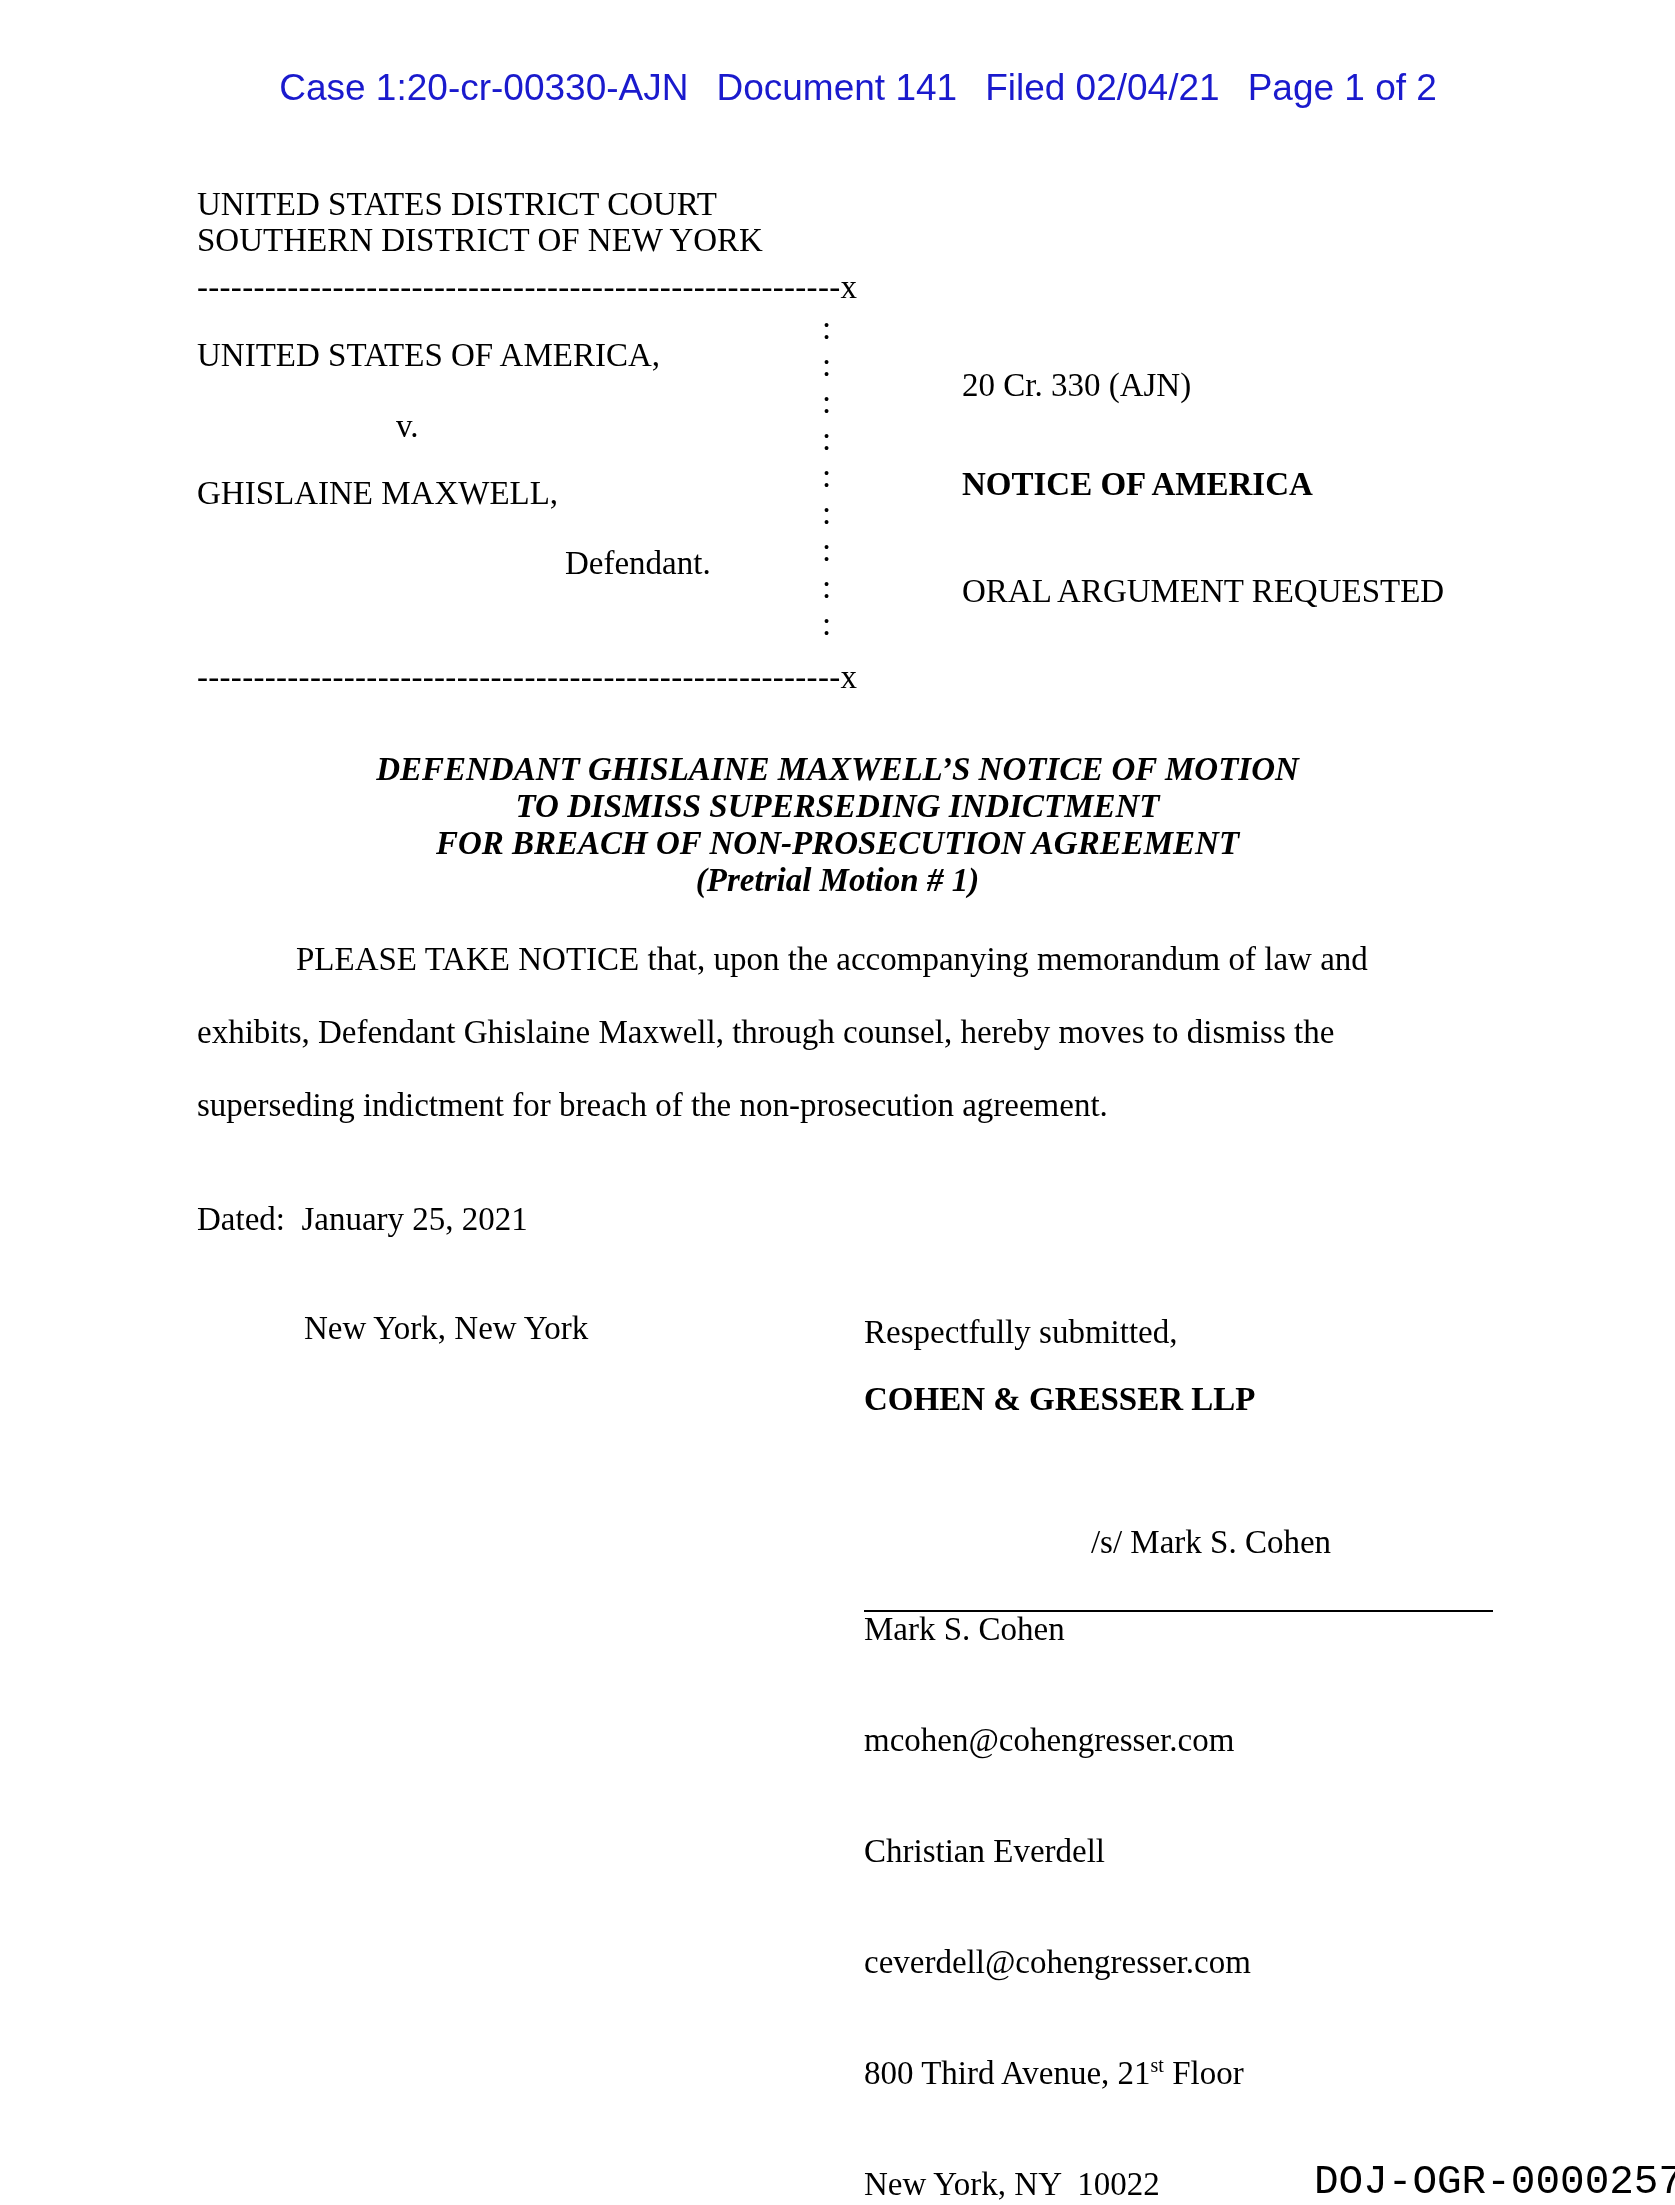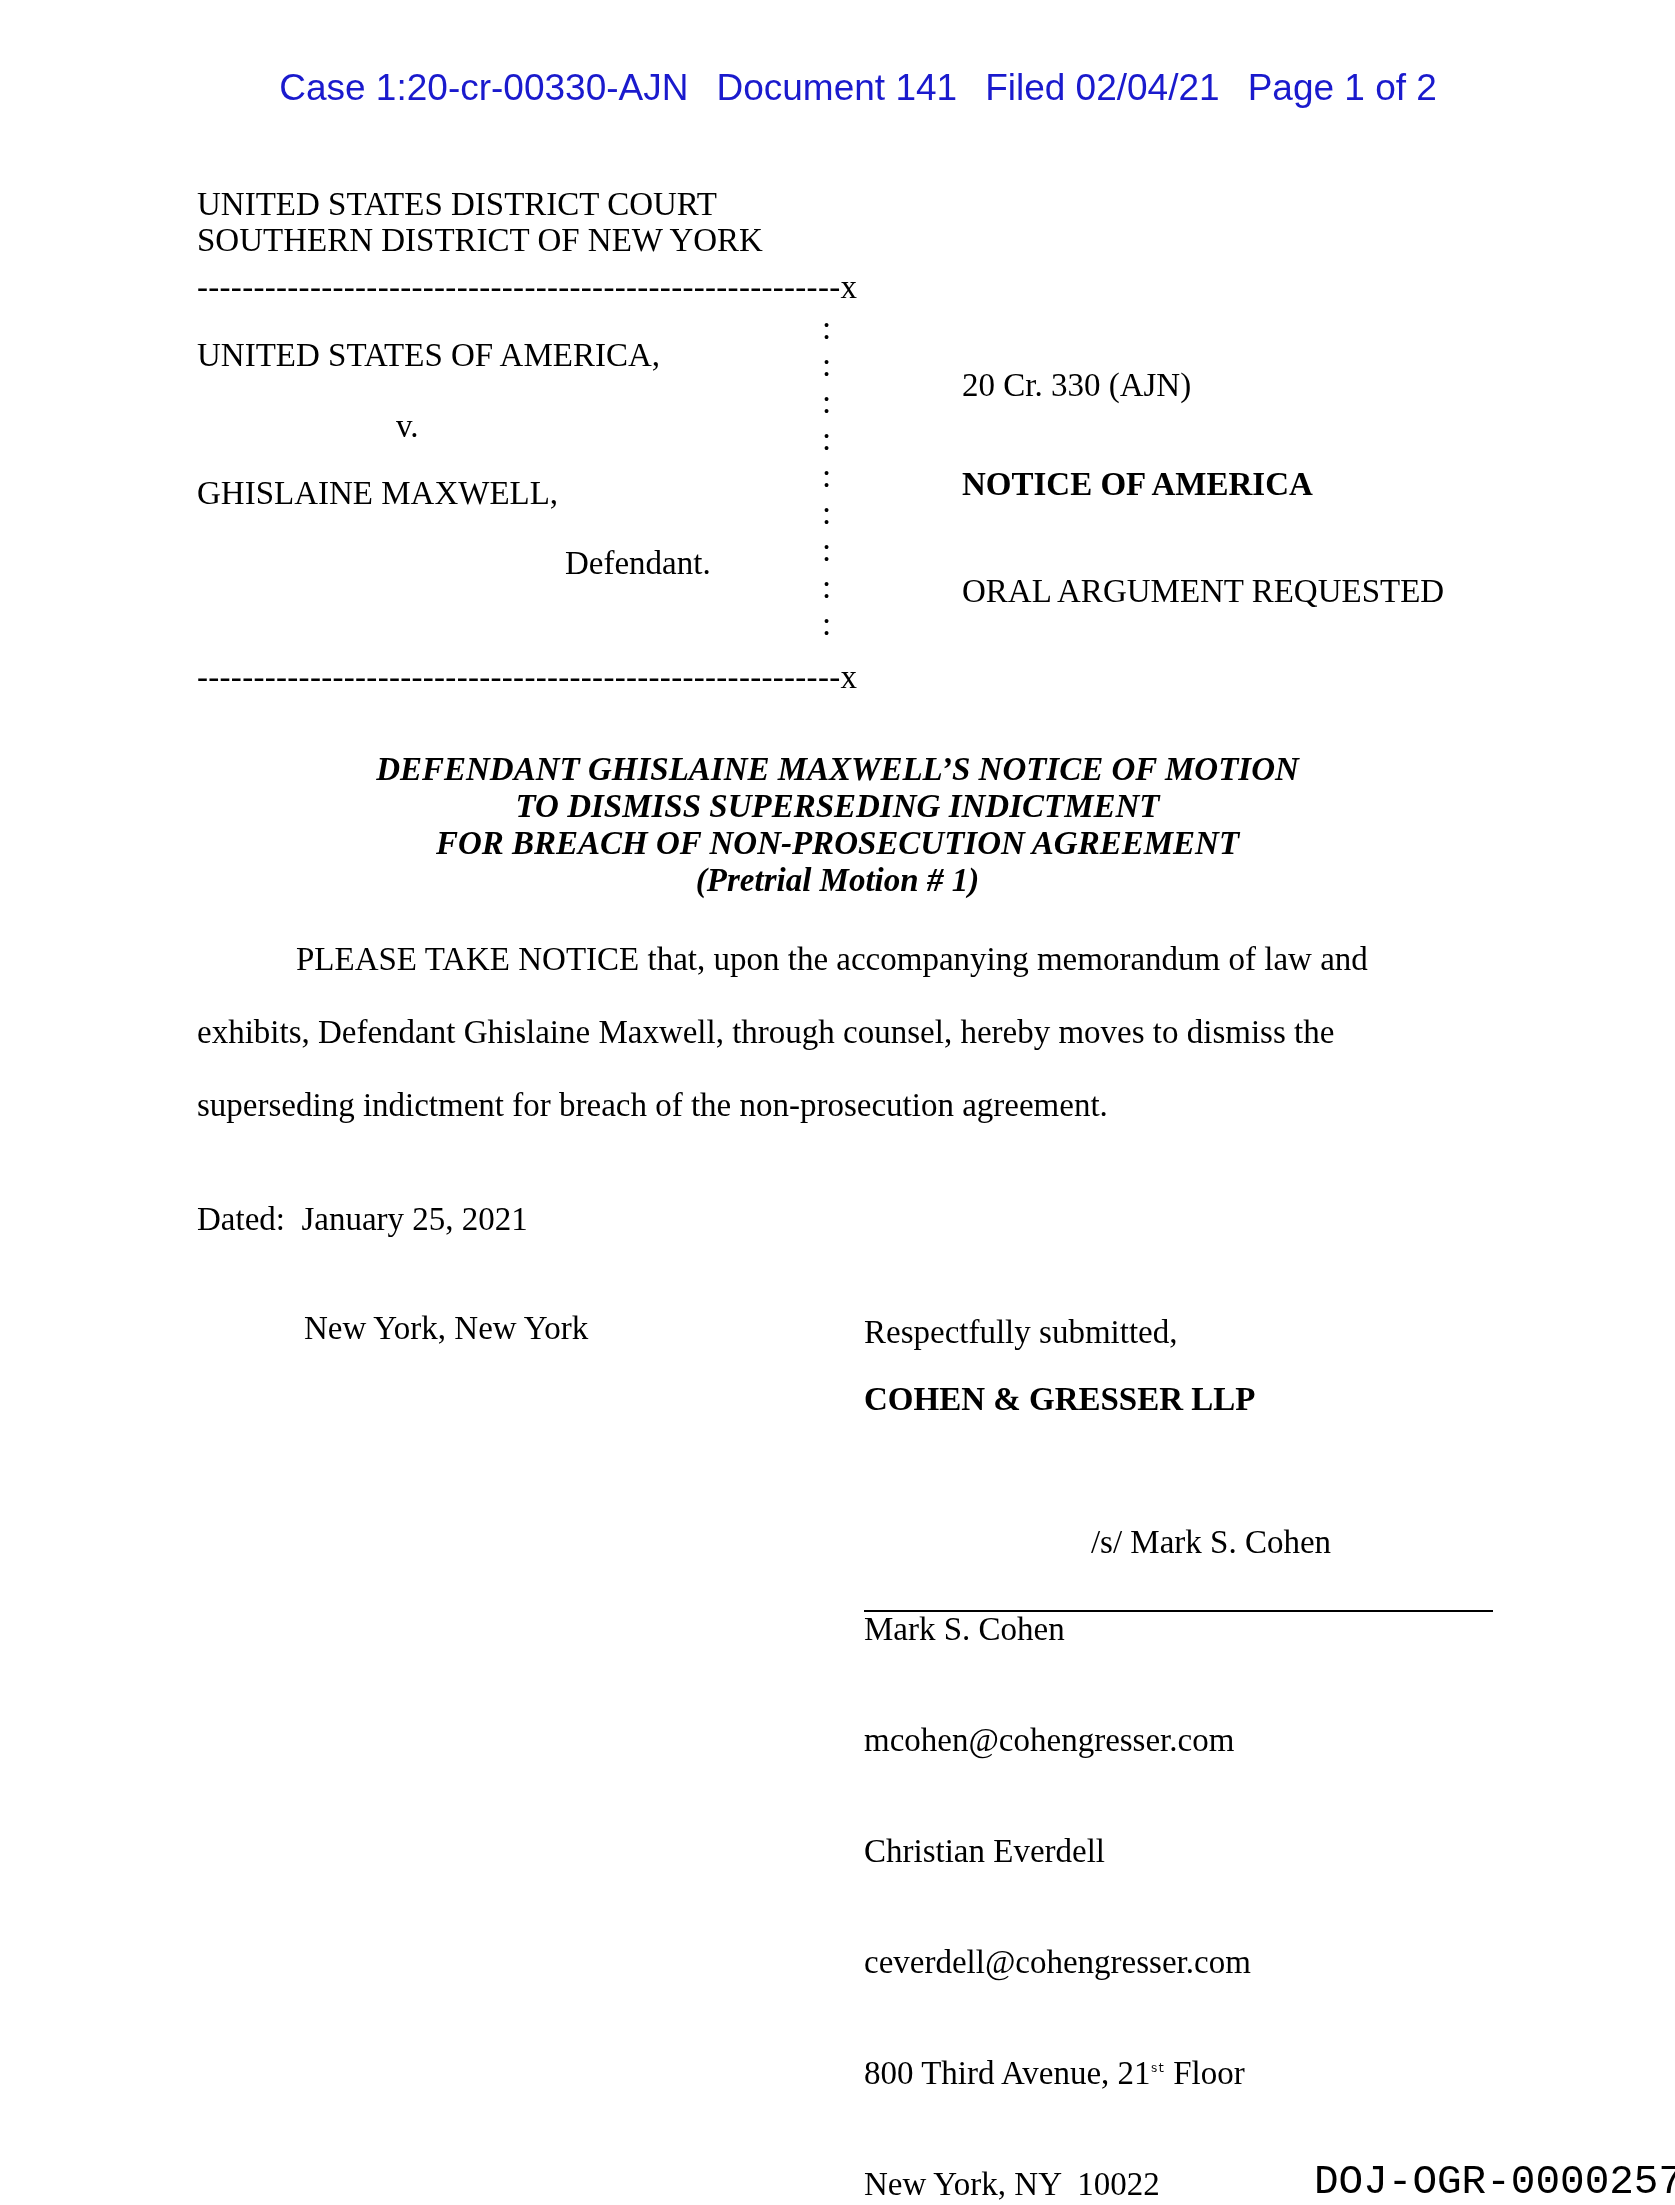--- a/index.html
+++ b/index.html
@@ -50,21 +50,21 @@
     line-height: 1;
     white-space: pre;
     text-align: center;
   }
   .sig-list {
     position: absolute;
     left: 864px; top: 1537px;
     line-height: 37px;
     white-space: pre;
   }
-  sup { font-size: 12px; vertical-align: 12px; line-height: 0; font-family: Liberation Mono, monospace; }
+  sup { font-size: 20px; vertical-align: 12px; line-height: 0; }
   .bates {
     position: absolute;
     left: 1314px; top: 2162px;
     font-family: "Liberation Mono", "DejaVu Sans Mono", monospace;
     font-size: 41px;
     line-height: 1;
     white-space: pre;
   }
 </style>
 </head>

